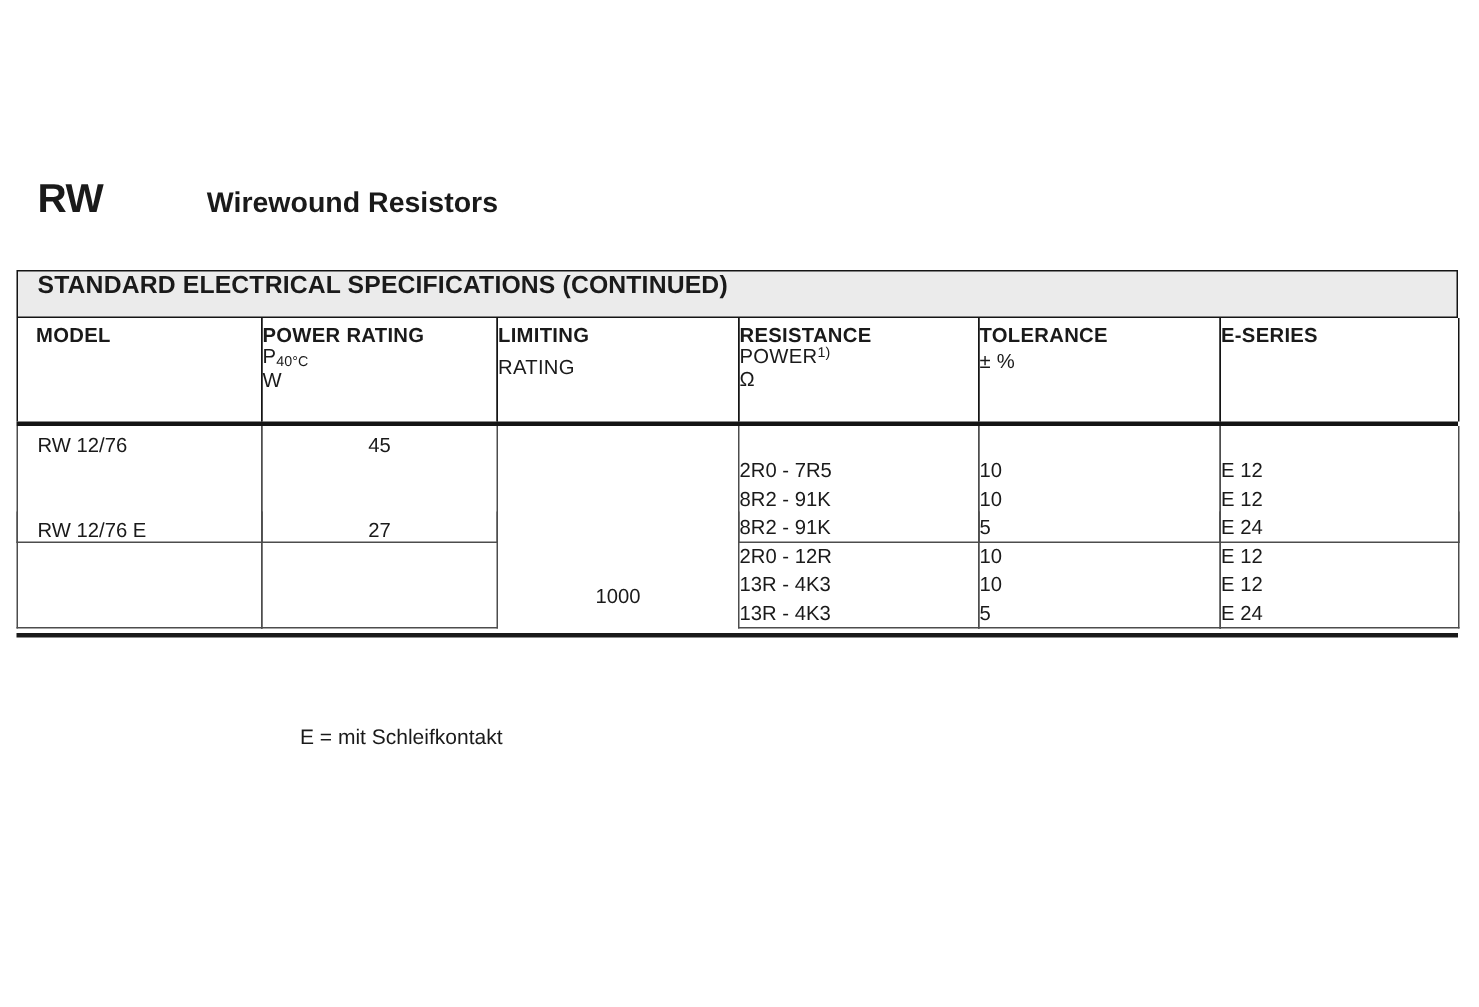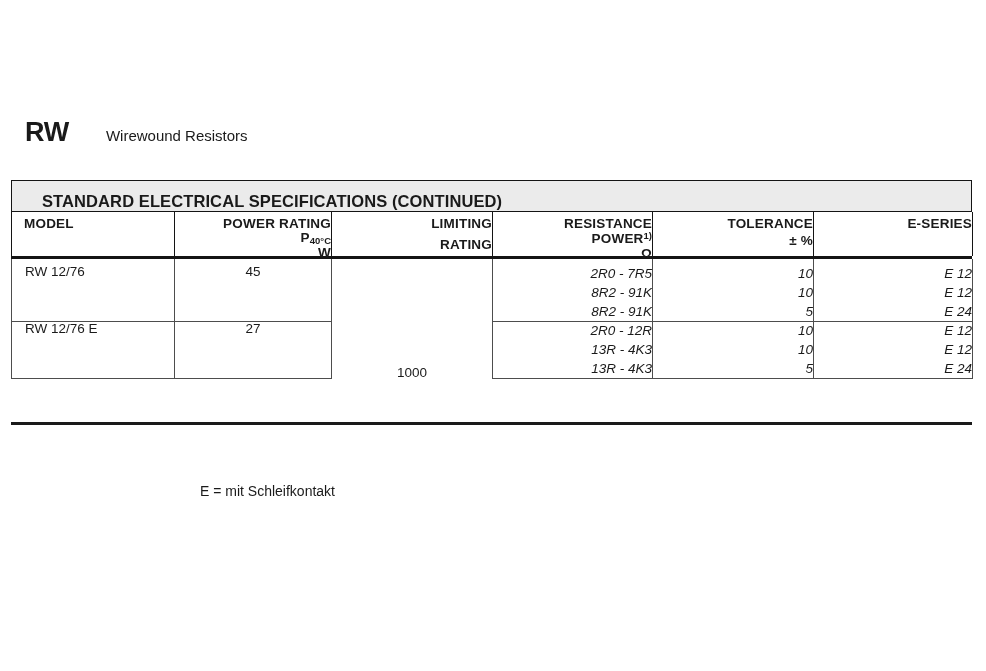--- a/index.html
+++ b/index.html
@@ -16,88 +16,89 @@
     overflow: hidden;
   }
 
   
   #doc-heading {
     position: absolute;
     left: 25px;
     top: 119px;
     display: flex;
     align-items: baseline;
+    gap: 32px;
   }
   #doc-heading .series-code {
     font-size: 27px;
     font-weight: bold;
     letter-spacing: -0.3px;
     line-height: 1;
   }
   #doc-heading .series-name {
-    font-size: 15px;
-    font-weight: normal;
+    font-size: 19px;
+    font-weight: bold;
     margin-left: 37px;
     line-height: 1;
   }
 
   
   #spec-table {
     position: absolute;
     left: 11px;
     top: 180px;
     width: 961px;
   }
 
   
   #table-banner {
     background: #ebebeb;
     border: 1px solid #141414;
     box-sizing: border-box;
     height: 32px;
     display: flex;
-    align-items: flex-end;
-    padding-left: 30px;
+    align-items: flex-start;
+    padding-left: 13px;
     font-size: 16.5px;
     font-weight: bold;
     letter-spacing: 0.1px;
   }
 
   
   .trow {
     display: grid;
     grid-template-columns: 163px 157px 161px 160px 161px 159px;
     box-sizing: border-box;
   }
 
   #header-row {
-    height: 47px;
+    height: 72px;
     border-bottom: 3px solid #141414;
   }
   #header-row .cell {
     border-left: 1px solid #141414;
     border-right: 1px solid #141414;
     box-sizing: border-box;
     margin-right: -1px;
     font-size: 13.5px;
     font-weight: bold;
     letter-spacing: 0.2px;
     position: relative;
   }
   #header-row .cell .hdr-stack {
     position: absolute;
     left: 0; right: 0; top: 5px;
-    text-align: right;
+    text-align: left;
     line-height: 1.06;
   }
   #header-row .cell.left-align .hdr-stack {
     text-align: left;
     padding-left: 12px;
   }
-  .hdr-unit { display: block; font-weight: bold; }
+  .hdr-unit { display: block; font-weight: normal; }
   .sub { font-size: 9.5px; vertical-align: -0.18em; letter-spacing: 0; }
   .sup { font-size: 9.5px; vertical-align: 0.42em; letter-spacing: 0; }
   .unit-gap { display: block; height: 3px; }
   .hdr-line2-sp { display: block; height: 7px; }
 
   .data-row {
     height: 57px;
   }
   .data-row .cell {
     border-left: 1px solid #4d4d4d;
@@ -114,24 +115,23 @@
     border-bottom: none;
   }
   .data-row .cell.cell-model {
     padding: 5px 0 0 13px;
   }
   .data-row .cell.cell-center-top {
     text-align: center;
     padding-top: 5px;
   }
   .data-row .cell.multiline {
-    text-align: right;
-    padding-top: 5px;
+    text-align: left;
+    padding-top: 20px;
     line-height: 1.42;
-    font-style: italic;
   }
   .data-row .cell .span-val {
     position: absolute;
     left: 0; right: 0;
     text-align: center;
     margin-top: 32px;
   }
   .span-voltage-anchor {
     position: relative;
   }

